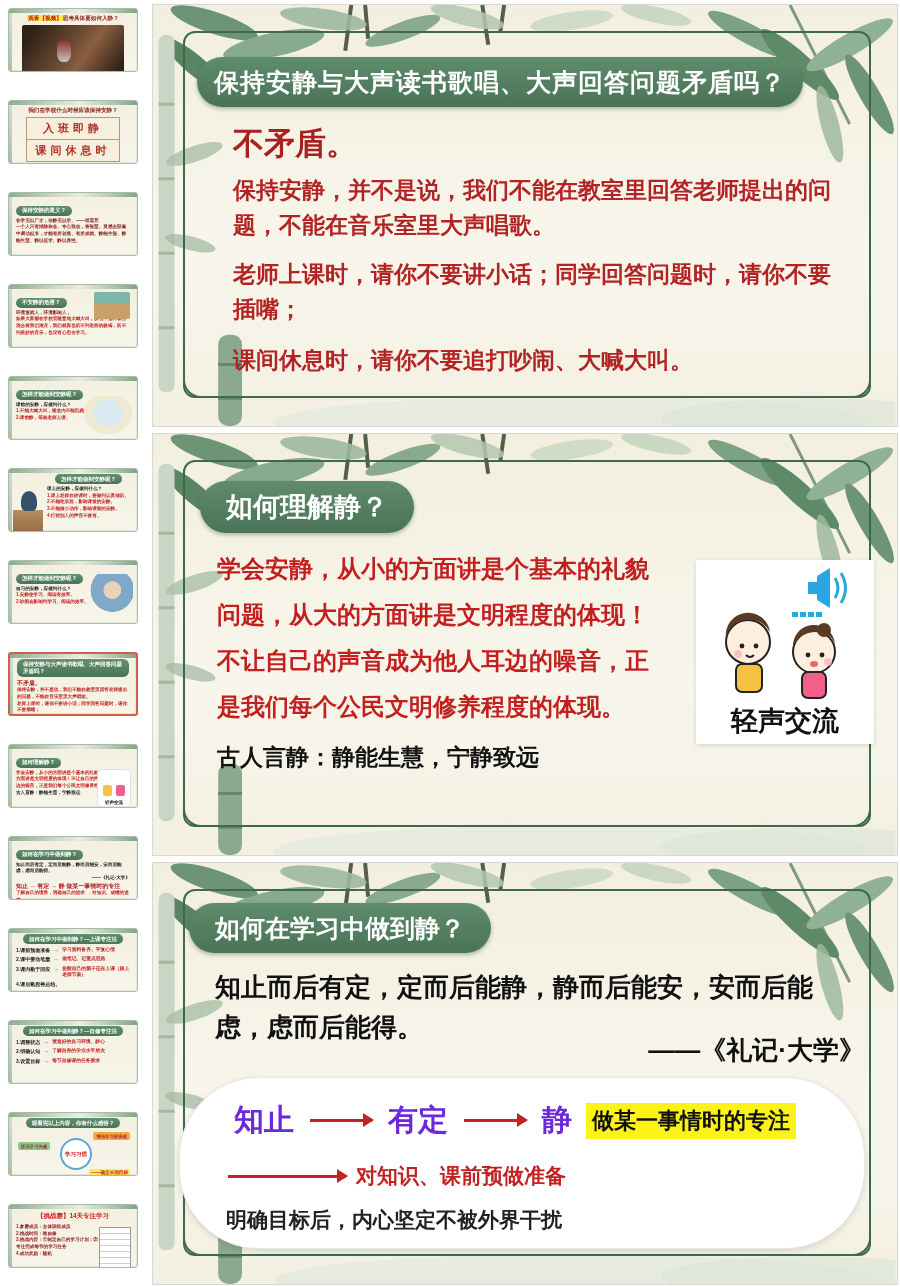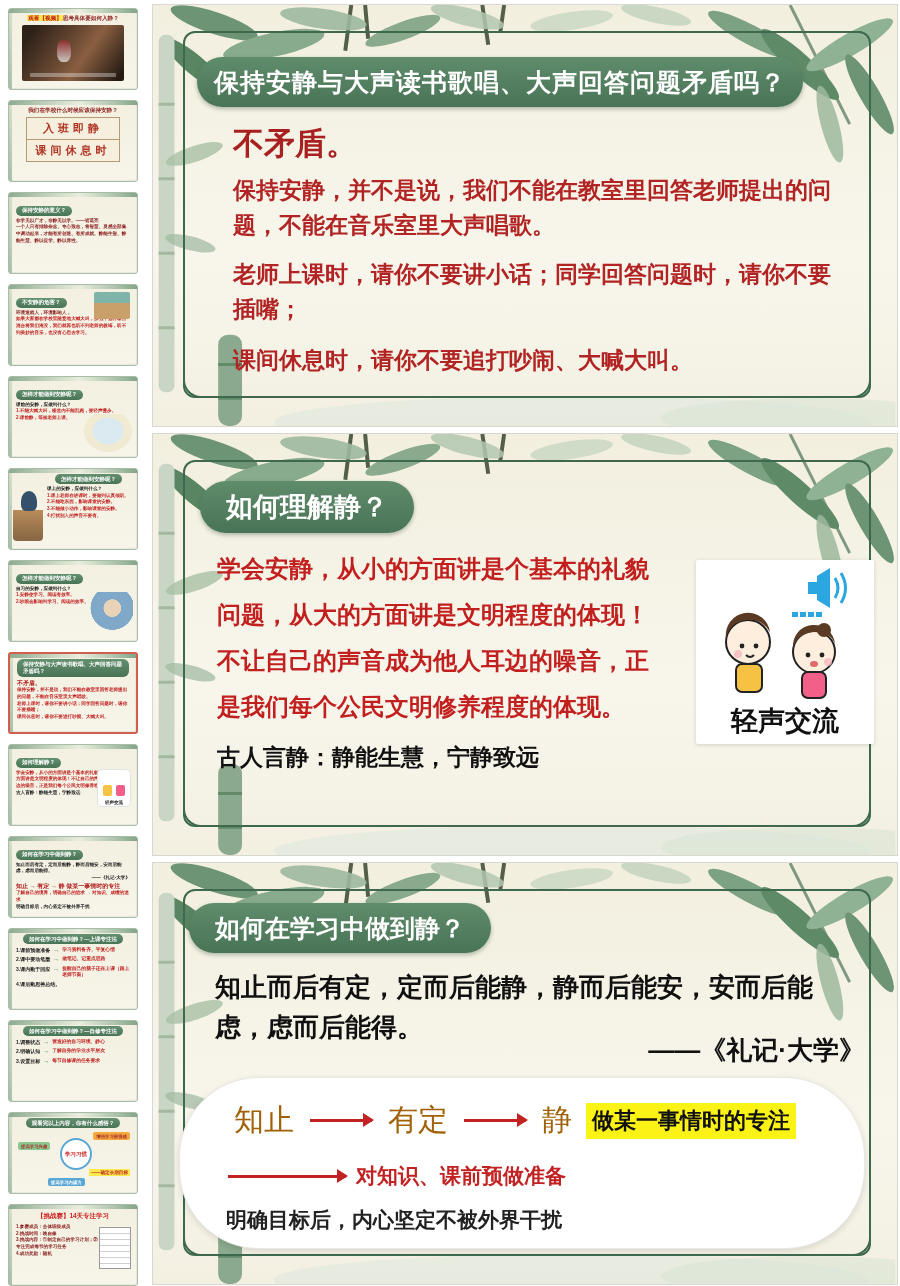--- a/index.html
+++ b/index.html
@@ -4,21 +4,21 @@
 <style>
   html,body{margin:0;padding:0;}
   body{
     width:900px;height:1286px;position:relative;overflow:hidden;
     background:#ffffff;
     font-family:"Liberation Sans", sans-serif;
   }
   
   .panel{position:absolute;left:0;top:0;width:148px;height:1286px;background:#fff;}
   .thumb{
-    position:absolute;left:8px;width:130px;height:82px;box-sizing:border-box;
+    position:absolute;left:8px;width:130px;height:64px;box-sizing:border-box;
     background:linear-gradient(#f3f0e1,#f7f5e9);
     border:1px solid #a9bca6;border-radius:3px;overflow:hidden;
     padding:5px 7px 4px 7px;box-shadow:inset 0 0 0 1px #e4e8dd;
   }
   .thumb::before{content:'';position:absolute;left:0;top:0;right:0;height:4px;
     background:linear-gradient(90deg,#6d9575,#b3c7b0 30%,#e7ecdf 55%,#8fb194 85%,#5f8a68);opacity:.75;}
   .thumb::after{content:'';position:absolute;left:0;top:4px;bottom:0;width:3px;
     background:linear-gradient(#c9d6c5,#8aa98e);opacity:.7;}
   .thumb.sel{border:2px solid #d0604c;}
   .t-pill{display:inline-block;background:linear-gradient(#63906f,#497457);color:#fff;
@@ -97,21 +97,21 @@
     box-shadow:0 1px 4px rgba(0,0,0,.15);border-radius:2px;}
   .s3-body{position:absolute;left:62px;top:104px;width:640px;margin:0;
     font-size:26px;font-weight:bold;color:#111;line-height:40px;}
   .s3-attr{position:absolute;right:32px;top:170px;font-size:26px;font-weight:bold;color:#111;}
   .flow-box{position:absolute;left:26px;top:214px;width:684px;height:170px;background:#fff;
     border-radius:80px;box-shadow:0 2px 6px rgba(0,0,0,.12);border:1px solid #e8e8e4;}
   .flow-row{position:absolute;display:flex;align-items:center;}
   .fr-1{left:54px;top:22px;gap:14px;}
   .fr-2{left:46px;top:84px;gap:8px;}
   .fr-3{left:46px;top:128px;}
-  .step{font-size:30px;font-weight:normal;color:#a16207;}
+  .step{font-size:30px;font-weight:bold;color:#6d28d9;}
   .flow-arrow{position:relative;width:62px;height:3px;background:#c22222;margin:0 2px;}
   .flow-arrow::after{content:'';position:absolute;right:-2px;top:-6px;
     border-left:11px solid #c22222;border-top:7px solid transparent;border-bottom:7px solid transparent;}
   .flow-arrow.long{width:118px;}
   .note-hl{background:#fbf316;color:#111;font-size:22px;font-weight:bold;padding:3px 6px;margin-left:0;}
   .fb{font-size:21px;font-weight:bold;color:#222;}
   .fr-red{font-size:21px;font-weight:bold;color:#c22222;}
 </style>
 </head>
 <body>

